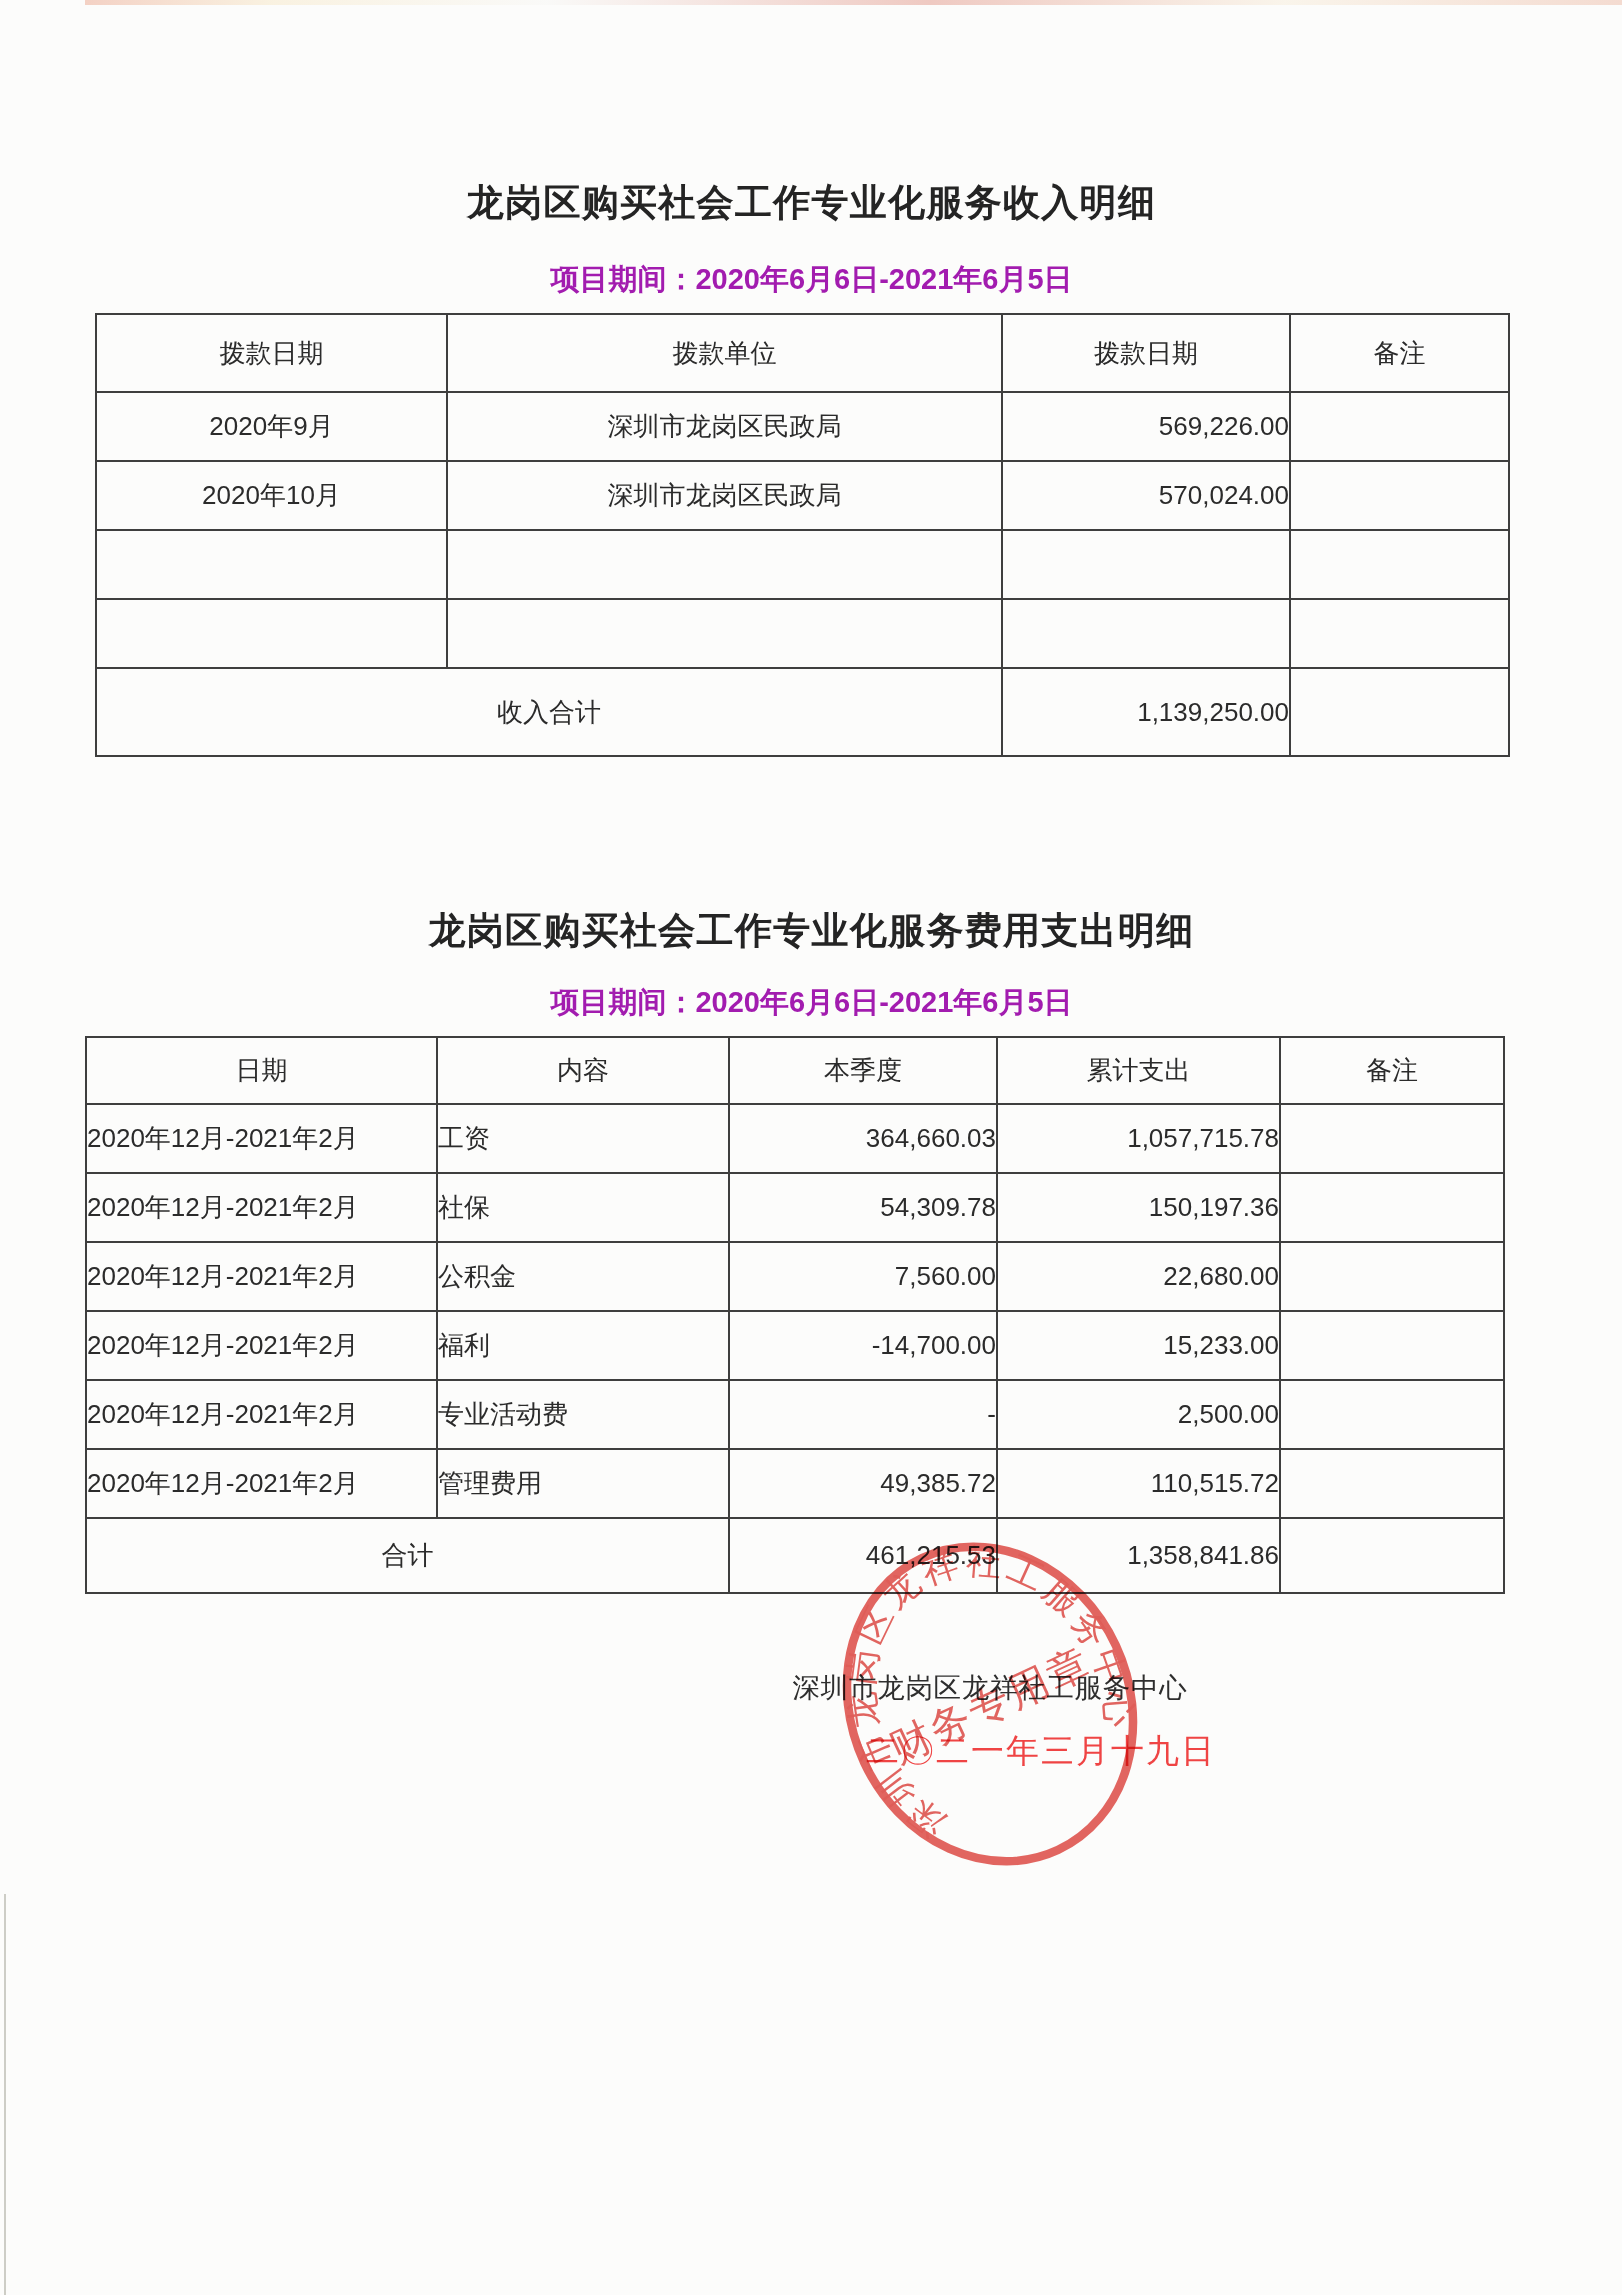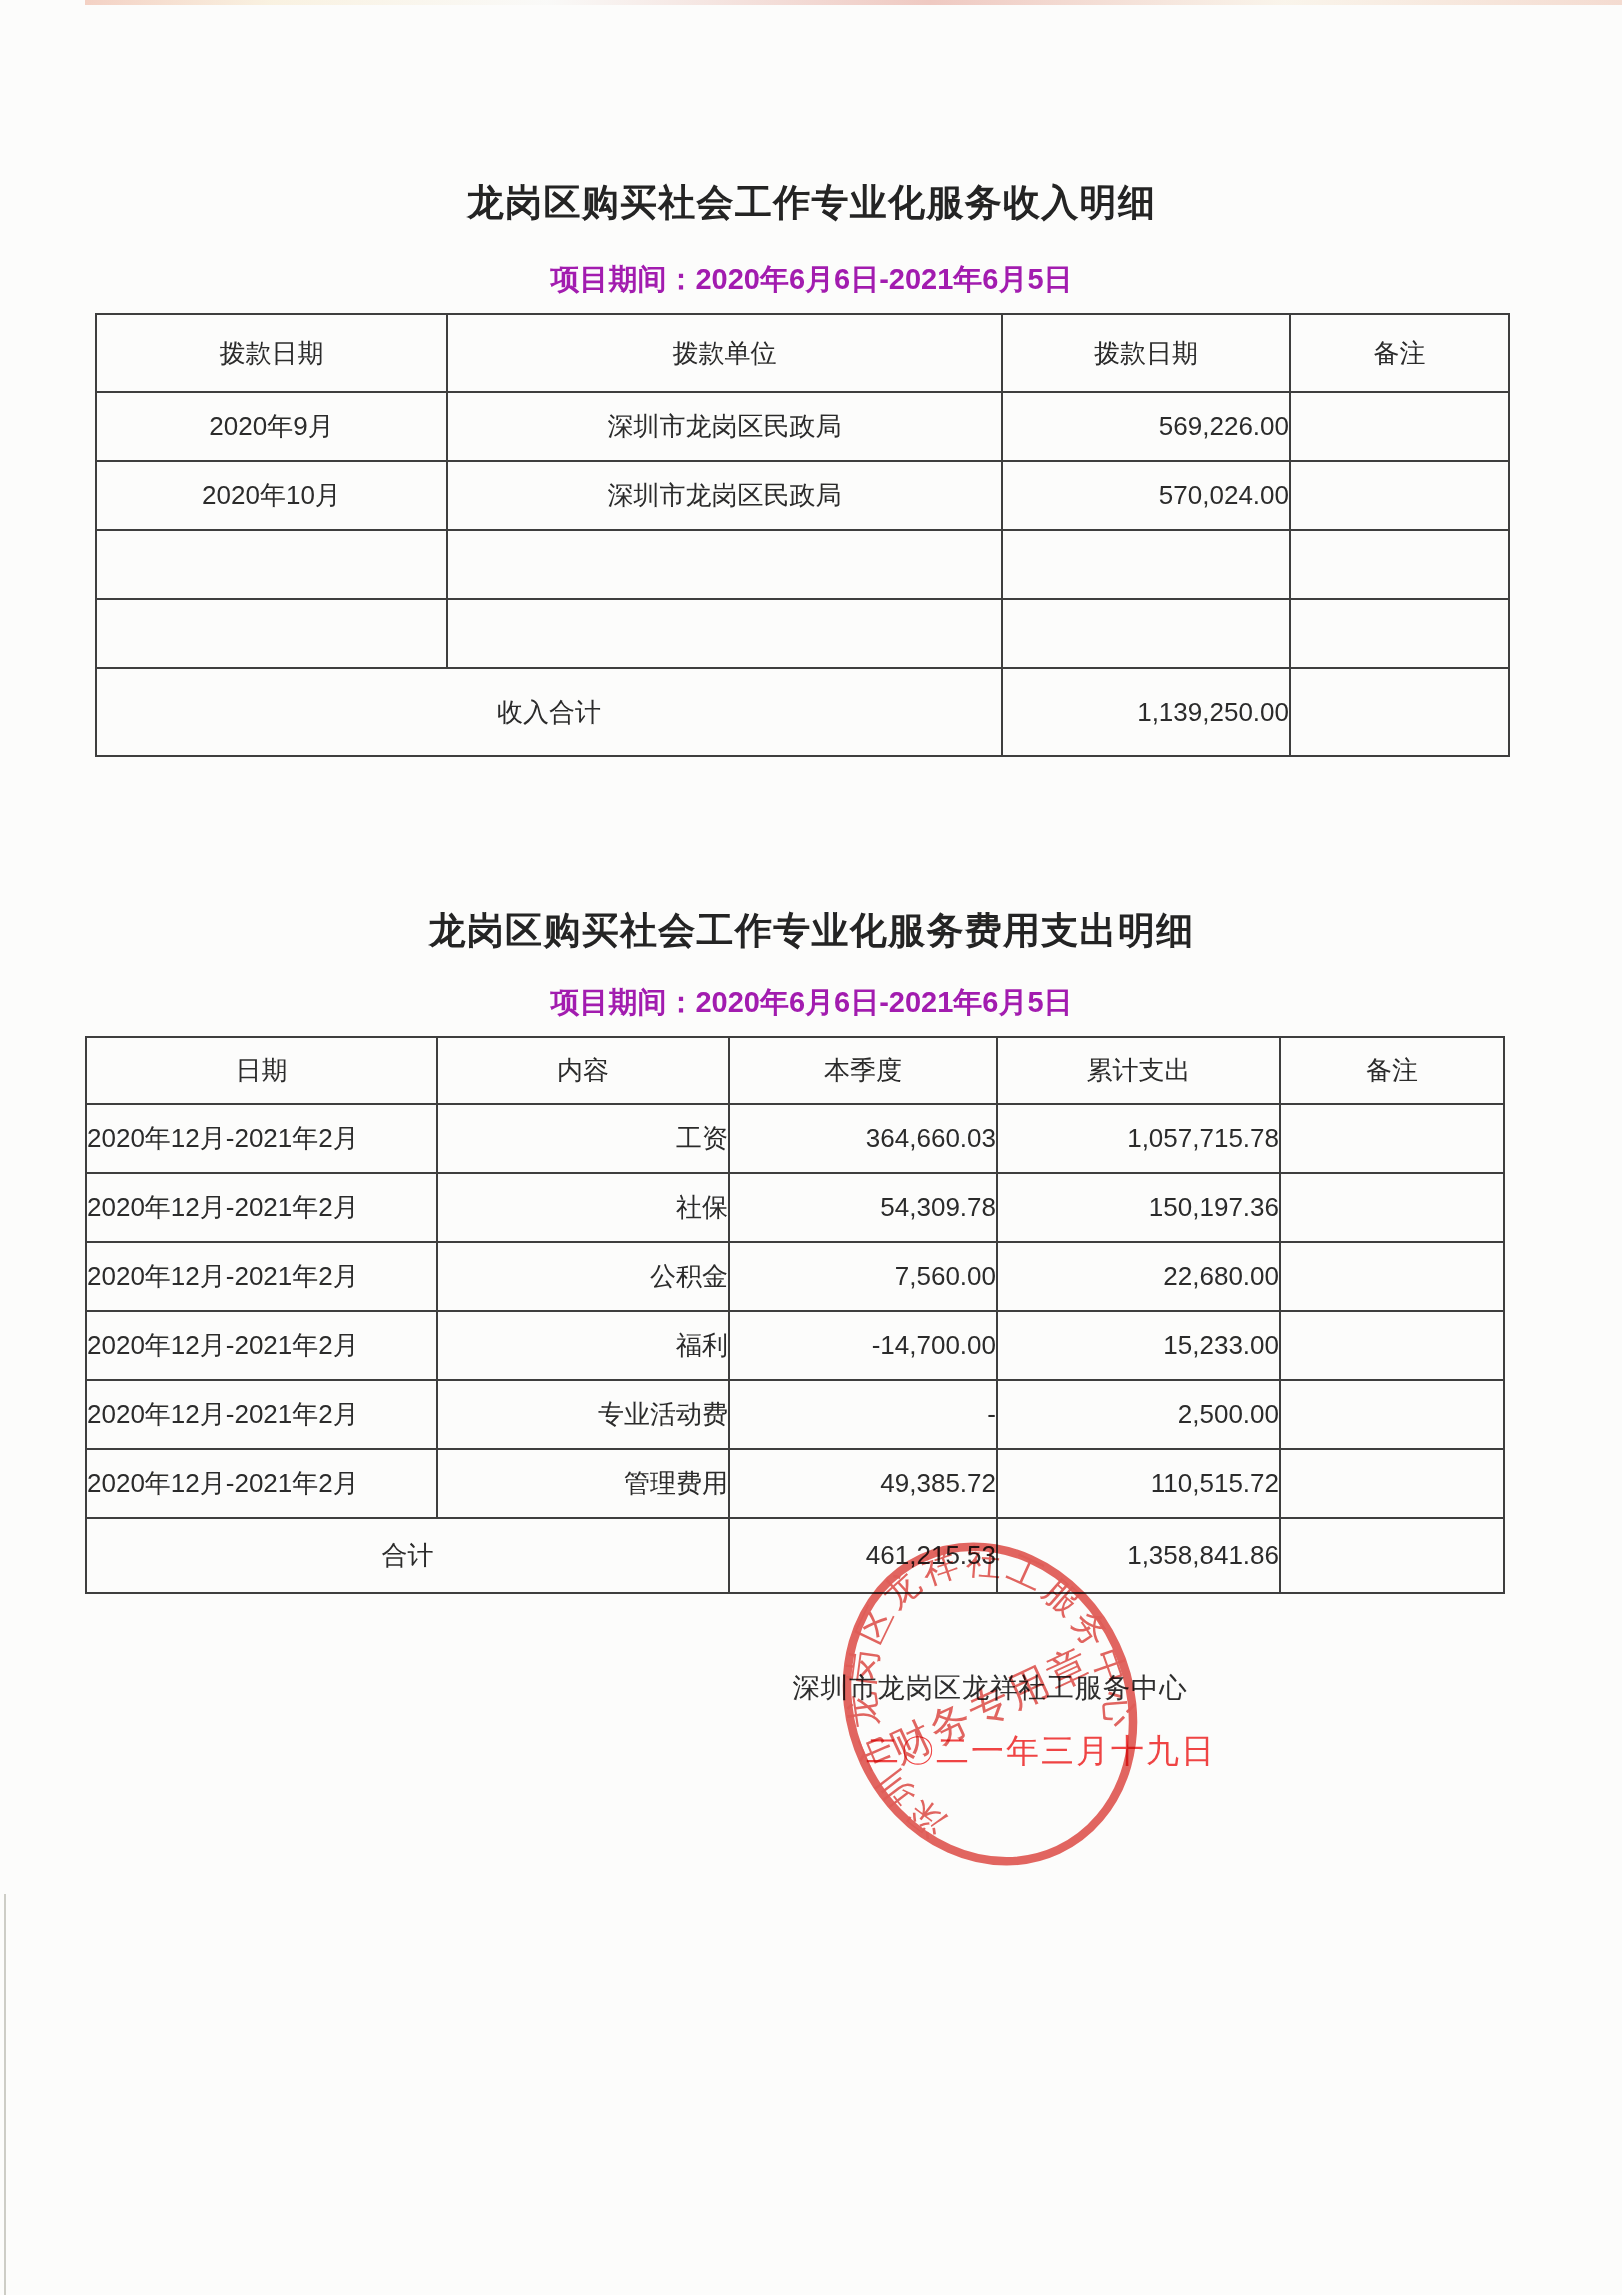--- a/index.html
+++ b/index.html
@@ -77,21 +77,21 @@
 
   #income-table thead tr  { height: 78px; }
   #income-table tbody tr  { height: 69px; }
   #income-table tr.total-row { height: 88px; }
   #expense-table thead tr { height: 67px; }
   #expense-table tbody tr { height: 69px; }
   #expense-table tr.total-row { height: 75px; }
 
   td.c-center { text-align: center; }
   td.c-left   { text-align: left; padding-left: 5.2px; }
-  td.c-left-pad { text-align: right; padding-left: 9.2px; }
+  td.c-left-pad { text-align: left; padding-left: 9.2px; }
   td.c-num    { text-align: right; padding-right: 14.4px; }
   td.total-label { text-align: center; font-size: 26px; }
 
   .signature-org {
     position: absolute;
     top: 1670px; left: 990px;
     transform: translateX(-50%);
     font-size: 27.5px;
     letter-spacing: 0.7px;
     color: #2e2e2e;

